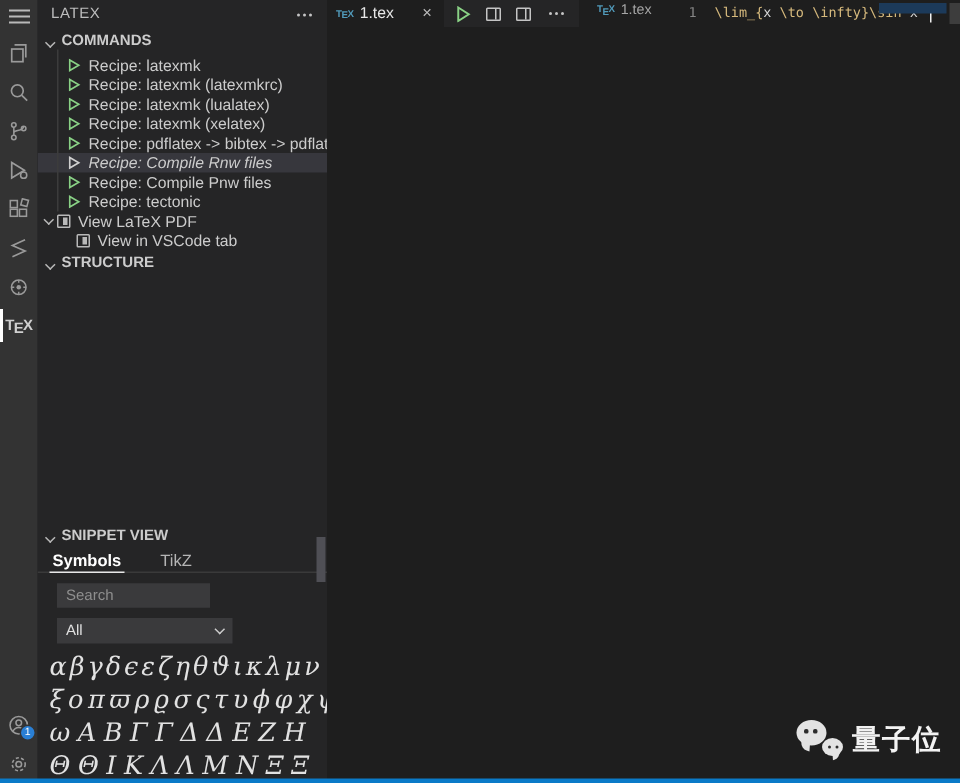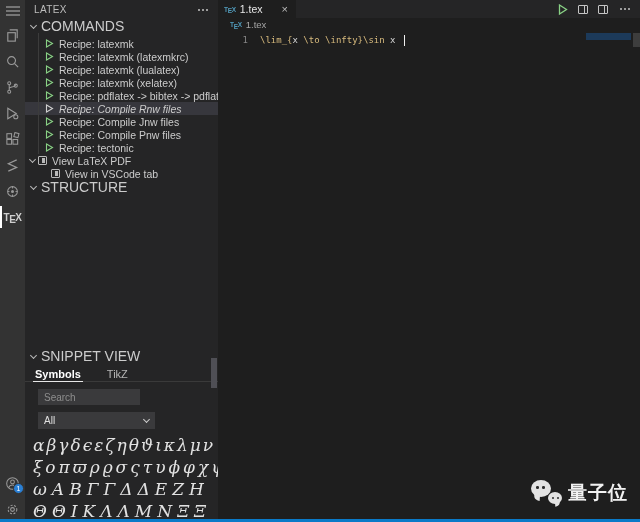--- a/index.html
+++ b/index.html
@@ -18,21 +18,21 @@
   .texbrand { font-size:10px; font-weight:bold; letter-spacing:-0.5px; color:#cfcfcf; display:flex; align-items:flex-start; }
   .texbrand .mid { position:relative; top:2.5px; }
   .badge { position:absolute; right:1px; bottom:2px; width:11px; height:11px; border-radius:50%; background:#2a7fd4; color:#fff; font-size:7px; display:flex; align-items:center; justify-content:center; border:1px solid #333; }
 
   
   .sidebar { width:193px; background:#252526; flex:none; display:flex; flex-direction:column; color:#cccccc; overflow:hidden; position:relative; z-index:2; }
   .sb-title { height:19px; display:flex; align-items:center; padding:0 8px 0 9px; font-size:10px; color:#bdbdbd; letter-spacing:0.4px; }
   .sb-title .grow { flex:1; }
   .dots { display:flex; gap:2px; cursor:pointer; padding:3px 2px; }
   .dots i { width:2px; height:2px; border-radius:50%; background:#c5c5c5; }
-  .sec-header { height:14px; display:flex; align-items:center; font-size:14px; font-weight:normal; color:#cccccc; padding-left:4px; cursor:pointer; flex:none; }
+  .sec-header { height:14px; display:flex; align-items:flex-end; font-size:10px; font-weight:bold; color:#cccccc; padding-left:4px; cursor:pointer; flex:none; }
   .chev { width:5px; height:5px; border-right:1px solid #b9b9b9; border-bottom:1px solid #b9b9b9; transform:rotate(45deg); margin:0 5px 2px 2px; flex:none; }
   .tree { position:relative; padding-top:4px; flex:none; }
   .tree::before { content:""; position:absolute; left:13px; top:0; bottom:0; width:1px; background:#3c3c3c; }
   .tree-row { height:13px; display:flex; align-items:center; padding-left:20px; font-size:10.5px; color:#cccccc; cursor:pointer; white-space:nowrap; }
   .tree-row.selected { background:#37373d;font-style:italic; }
   .tree-row .play { color:#89d185; display:flex; margin-right:5px; flex:none; }
   .tree-row.selected .play { color:#d0d0d0; }
   .pdf-row { height:13px; display:flex; align-items:center; font-size:10.5px; color:#cccccc; cursor:pointer; white-space:nowrap; }
   .pdf-row .chev { margin:0 3px 2px 5px; }
   .pdf-row.child { padding-left:26px; }
@@ -51,21 +51,21 @@
   .sv-select .grow { flex:1; }
   .sv-select .chev { border-color:#cccccc; margin:0 0 2px 0; }
   .symbols { margin:5px 0 0 8px; font-family:"DejaVu Serif","Liberation Serif",serif; font-style:italic; color:#e2e2e2; }
   .symbol-row { line-height:22px; font-size:17px; cursor:pointer; white-space:nowrap; }
   .symbol-row.r0 { letter-spacing:2px; }
   .symbol-row.r1 { letter-spacing:3px; }
   .symbol-row.r2, .symbol-row.r3 { letter-spacing:5px; }
   .sb-scroll { position:absolute; right:1px; top:358px; width:6px; height:30px; background:#4f4f55; cursor:pointer; }
 
   
-  .editor { flex:1; display:flex; flex-direction:column; background:#1e1e1e; position:relative; min-width:0; }
+  .editor { flex:1; display:flex; flex-direction:row; background:#1e1e1e; position:relative; min-width:0; }
   .tabbar { height:18px; background:#252526; display:flex; align-items:stretch; flex:none; }
   .tab { width:78px; background:#1e1e1e; display:flex; align-items:center; padding:0 6px; gap:4px; color:#e7e7e7; font-size:10.5px; cursor:pointer; flex:none; }
   .texicon { font-size:6.5px; font-weight:bold; color:#519aba; letter-spacing:-0.3px; display:flex; align-items:flex-start; flex:none; }
   .texicon .mid { position:relative; top:1.5px; }
   .tab .grow, .tabbar .grow { flex:1; }
   .tab-close { color:#bbbbbb; font-size:11px; line-height:1; cursor:pointer; padding:1px 2px; }
   .ed-actions { display:flex; align-items:center; gap:10px; padding:0 8px; color:#c5c5c5; }
   .ed-actions svg { display:block; cursor:pointer; }
   .boxicon { width:10px; height:9px; border:1px solid #c5c5c5; border-radius:1px; position:relative; cursor:pointer; }
   .boxicon::after { content:""; position:absolute; top:0; bottom:0; right:2.5px; width:1px; background:#c5c5c5; }
@@ -235,28 +235,20 @@
             </svg>
           </span>
           <span>Recipe: Compile Rnw files</span>
         </div>
         <div class="tree-row">
           <span class="play">
             <svg width="9" height="9" viewBox="0 0 9 9">
               <path d="M1.5 1l6 3.5-6 3.5z" fill="none" stroke="currentColor" stroke-width="1.1"></path>
             </svg>
           </span>
-          <span>Recipe: Compile Jnw files</span>
-        </div>
-        <div class="tree-row">
-          <span class="play">
-            <svg width="9" height="9" viewBox="0 0 9 9">
-              <path d="M1.5 1l6 3.5-6 3.5z" fill="none" stroke="currentColor" stroke-width="1.1"></path>
-            </svg>
-          </span>
           <span>Recipe: Compile Pnw files</span>
         </div>
         <div class="tree-row">
           <span class="play">
             <svg width="9" height="9" viewBox="0 0 9 9">
               <path d="M1.5 1l6 3.5-6 3.5z" fill="none" stroke="currentColor" stroke-width="1.1"></path>
             </svg>
           </span>
           <span>Recipe: tectonic</span>
         </div>

